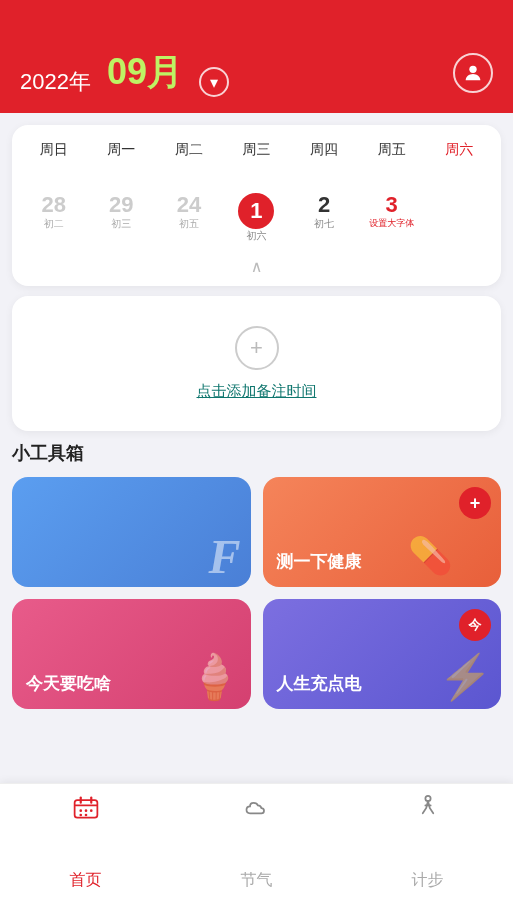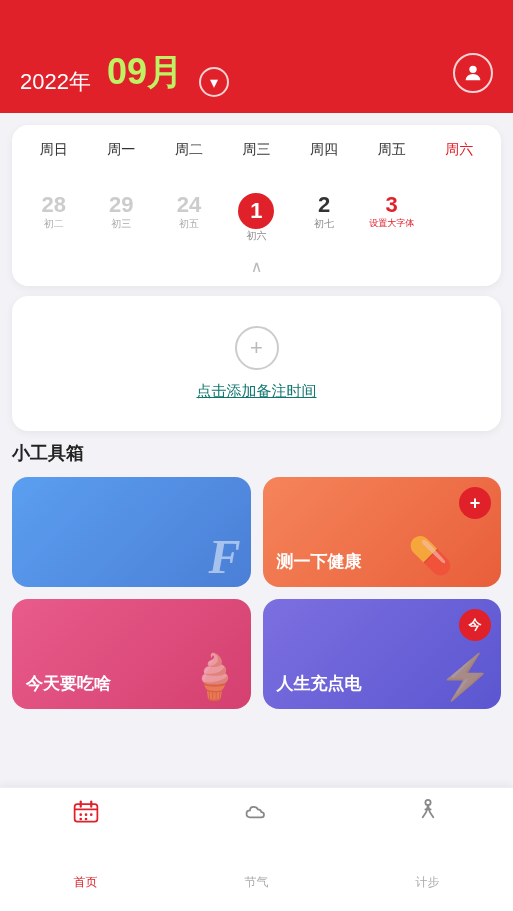--- a/index.html
+++ b/index.html
@@ -248,21 +248,21 @@
       box-shadow: 0 -2px 8px rgba(0,0,0,0.06);
     }
     .nav-item {
       display: flex;
       flex-direction: column;
       align-items: center;
       gap: 4px;
       min-width: 80px;
     }
     .nav-label {
-      font-size: 12px;
+      font-size: 16px;
       color: #aaa;
       margin-top: 44px;
     }
     .nav-label.active { color: #e0212a; }
 
     
     .font-f {
       position: absolute;
       bottom: 6px;
       right: 10px;

